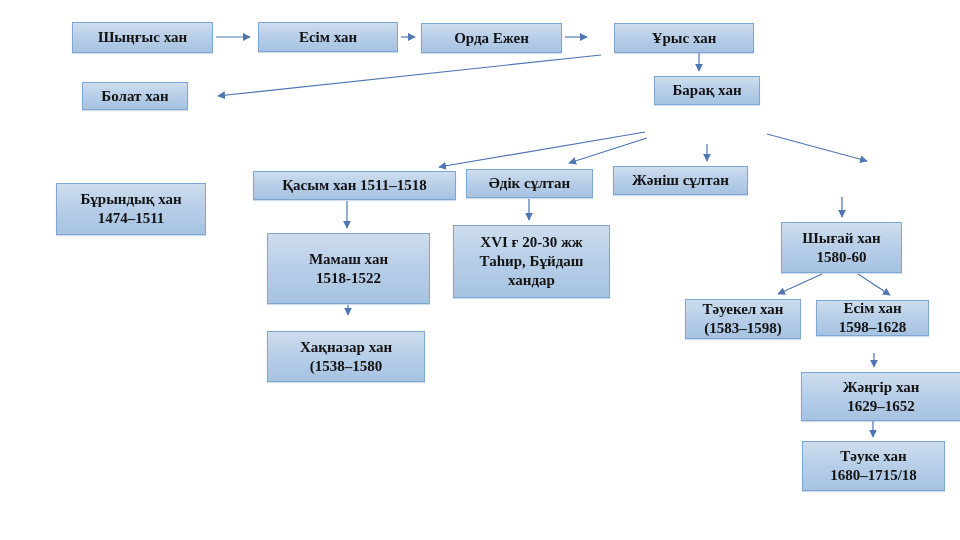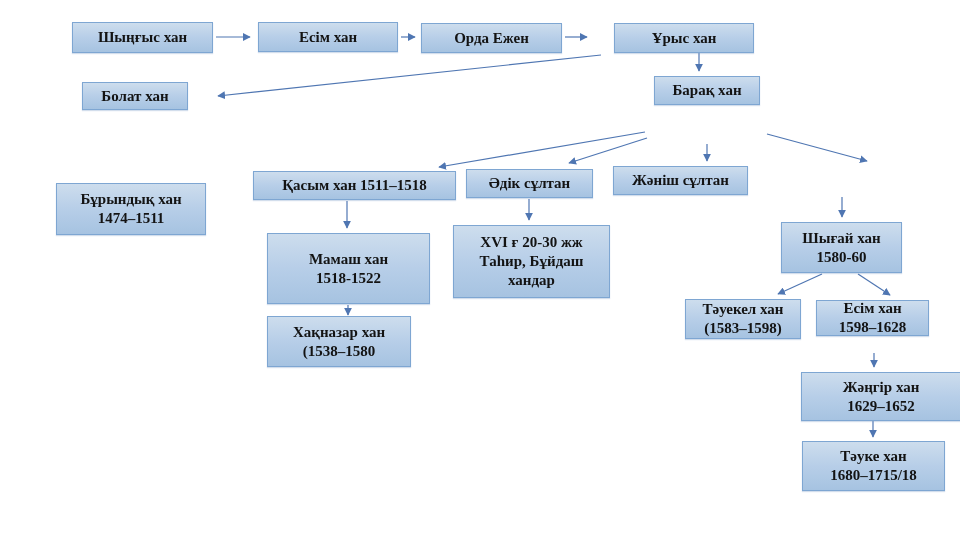--- a/index.html
+++ b/index.html
@@ -83,21 +83,21 @@
   <div class="node" style="left:613px; top:166px; width:135px; height:29px">Жәніш сұлтан</div>
 
   <div class="node" style="left:267px; top:233px; width:163px; height:71px">Мамаш хан
 1518-1522</div>
   <div class="node" style="left:453px; top:225px; width:157px; height:73px">XVI ғ 20-30 жж
 Таһир, Бұйдаш
 хандар</div>
   <div class="node" style="left:781px; top:222px; width:121px; height:51px">Шығай хан
 1580-60</div>
 
-  <div class="node" style="left:267px; top:316px; width:144px; height:51px">Хақназар хан
+  <div class="node" style="left:267px; top:331px; width:158px; height:51px">Хақназар хан
 (1538–1580</div>
   <div class="node" style="left:685px; top:299px; width:116px; height:40px">Тәуекел хан
 (1583–1598)</div>
   <div class="node" style="left:816px; top:300px; width:113px; height:36px">Есім хан
 1598–1628</div>
   <div class="node" style="left:801px; top:372px; width:160px; height:49px">Жәңгір хан
 1629–1652</div>
   <div class="node" style="left:802px; top:441px; width:143px; height:50px">Тәуке хан
 1680–1715/18</div>
 

